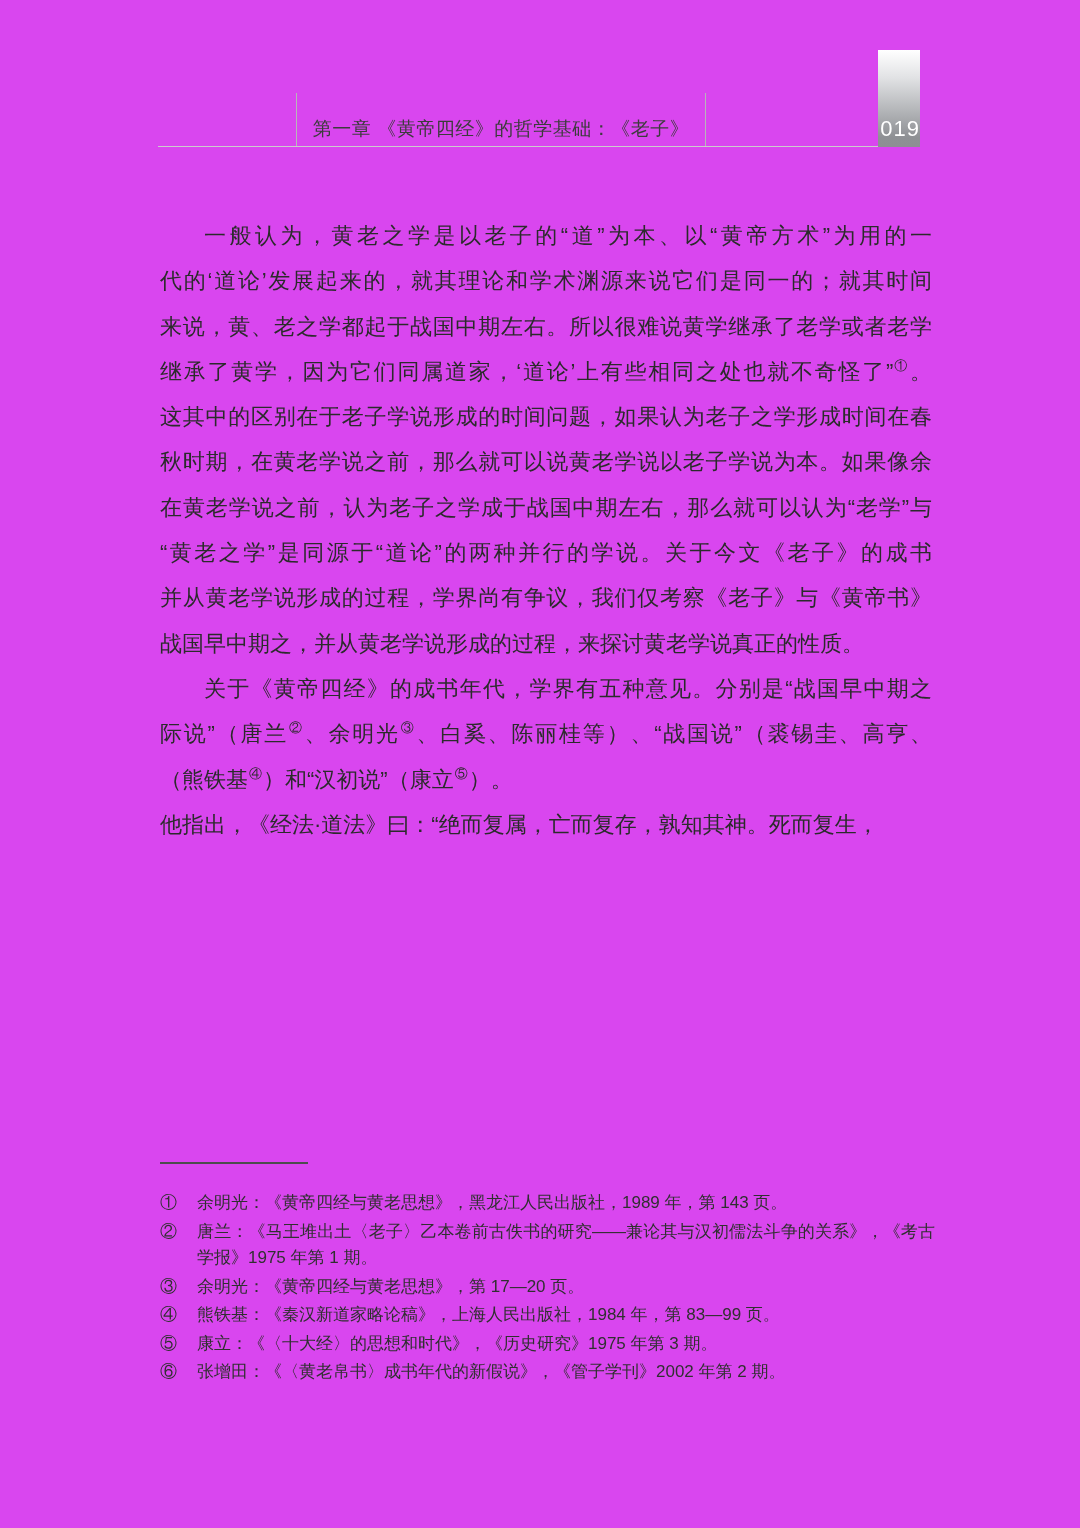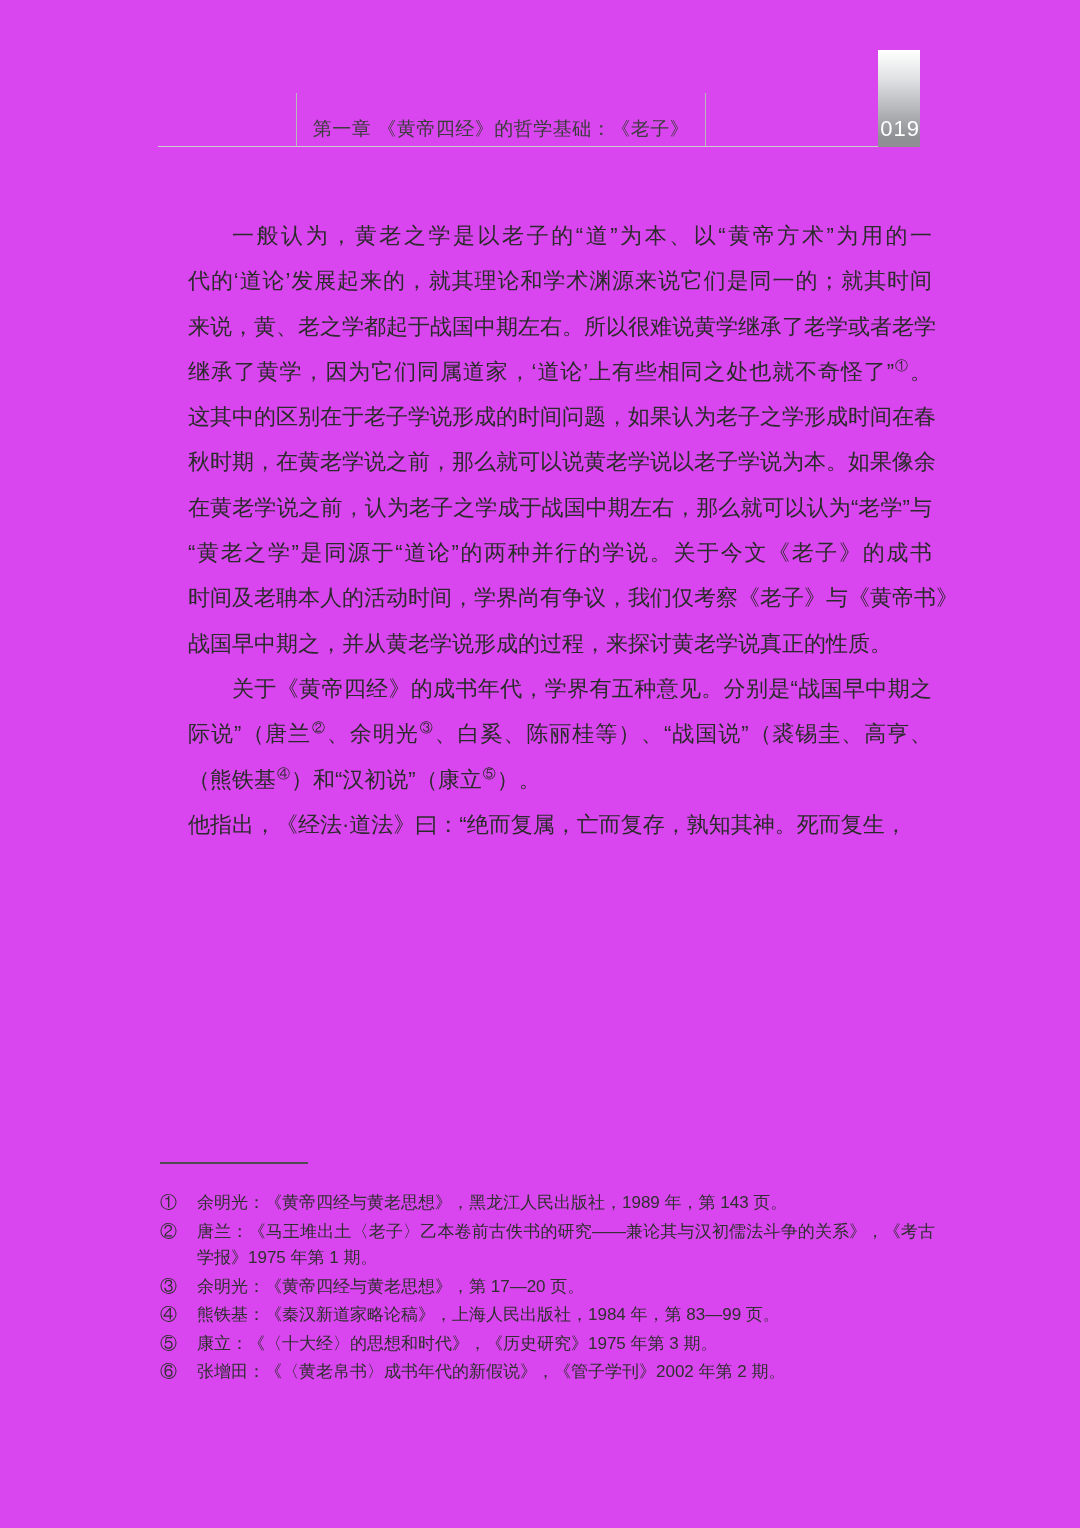--- a/index.html
+++ b/index.html
@@ -72,21 +72,20 @@
     color: #2b2b2b;
     font-size: 22px;
   }
   .line {
     height: 45.3px;
     line-height: 45.3px;
     text-align: justify;
     text-align-last: justify;
     white-space: nowrap;
     overflow: visible;
-    margin-left: 28px;
   }
   .line.first { text-indent: 2em; }
   .line.last  { text-align-last: left; }
   .sup {
     display: inline-block;
     font-size: 13px;
     line-height: 0;
     vertical-align: 9px;
     margin: 0 1px;
   }
@@ -137,21 +136,21 @@
 
   <main class="body-text" id="body-text">
       <div class="line first">一般认为，黄老之学是以老子的“道”为本、以“黄帝方术”为用的一</div>
       <div class="line">代的‘道论’发展起来的，就其理论和学术渊源来说它们是同一的；就其时间</div>
       <div class="line">来说，黄、老之学都起于战国中期左右。所以很难说黄学继承了老学或者老学</div>
       <div class="line">继承了黄学，因为它们同属道家，‘道论’上有些相同之处也就不奇怪了”<span class="sup">①</span>。</div>
       <div class="line">这其中的区别在于老子学说形成的时间问题，如果认为老子之学形成时间在春</div>
       <div class="line">秋时期，在黄老学说之前，那么就可以说黄老学说以老子学说为本。如果像余</div>
       <div class="line">在黄老学说之前，认为老子之学成于战国中期左右，那么就可以认为“老学”与</div>
       <div class="line">“黄老之学”是同源于“道论”的两种并行的学说。关于今文《老子》的成书</div>
-      <div class="line">时间及老聃本人的活动时间，学界尚有争议，我们仅考察《老子》与《黄帝书》</div>
+      <div class="line">并从黄老学说形成的过程，学界尚有争议，我们仅考察《老子》与《黄帝书》</div>
       <div class="line last">战国早中期之，并从黄老学说形成的过程，来探讨黄老学说真正的性质。</div>
       <div class="line first">关于《黄帝四经》的成书年代，学界有五种意见。分别是“战国早中期之</div>
       <div class="line">际说”（唐兰<span class="sup">②</span>、余明光<span class="sup">③</span>、白奚、陈丽桂等）、“战国说”（裘锡圭、高亨、</div>
       <div class="line last">（熊铁基<span class="sup">④</span>）和“汉初说”（康立<span class="sup">⑤</span>）。</div>
       <div class="line last">他指出，《经法·道法》曰：“绝而复属，亡而复存，孰知其神。死而复生，</div>
     </main>
 
   <div class="fn-divider"></div>
   <section class="footnotes" id="footnotes">
       <div class="fn">

